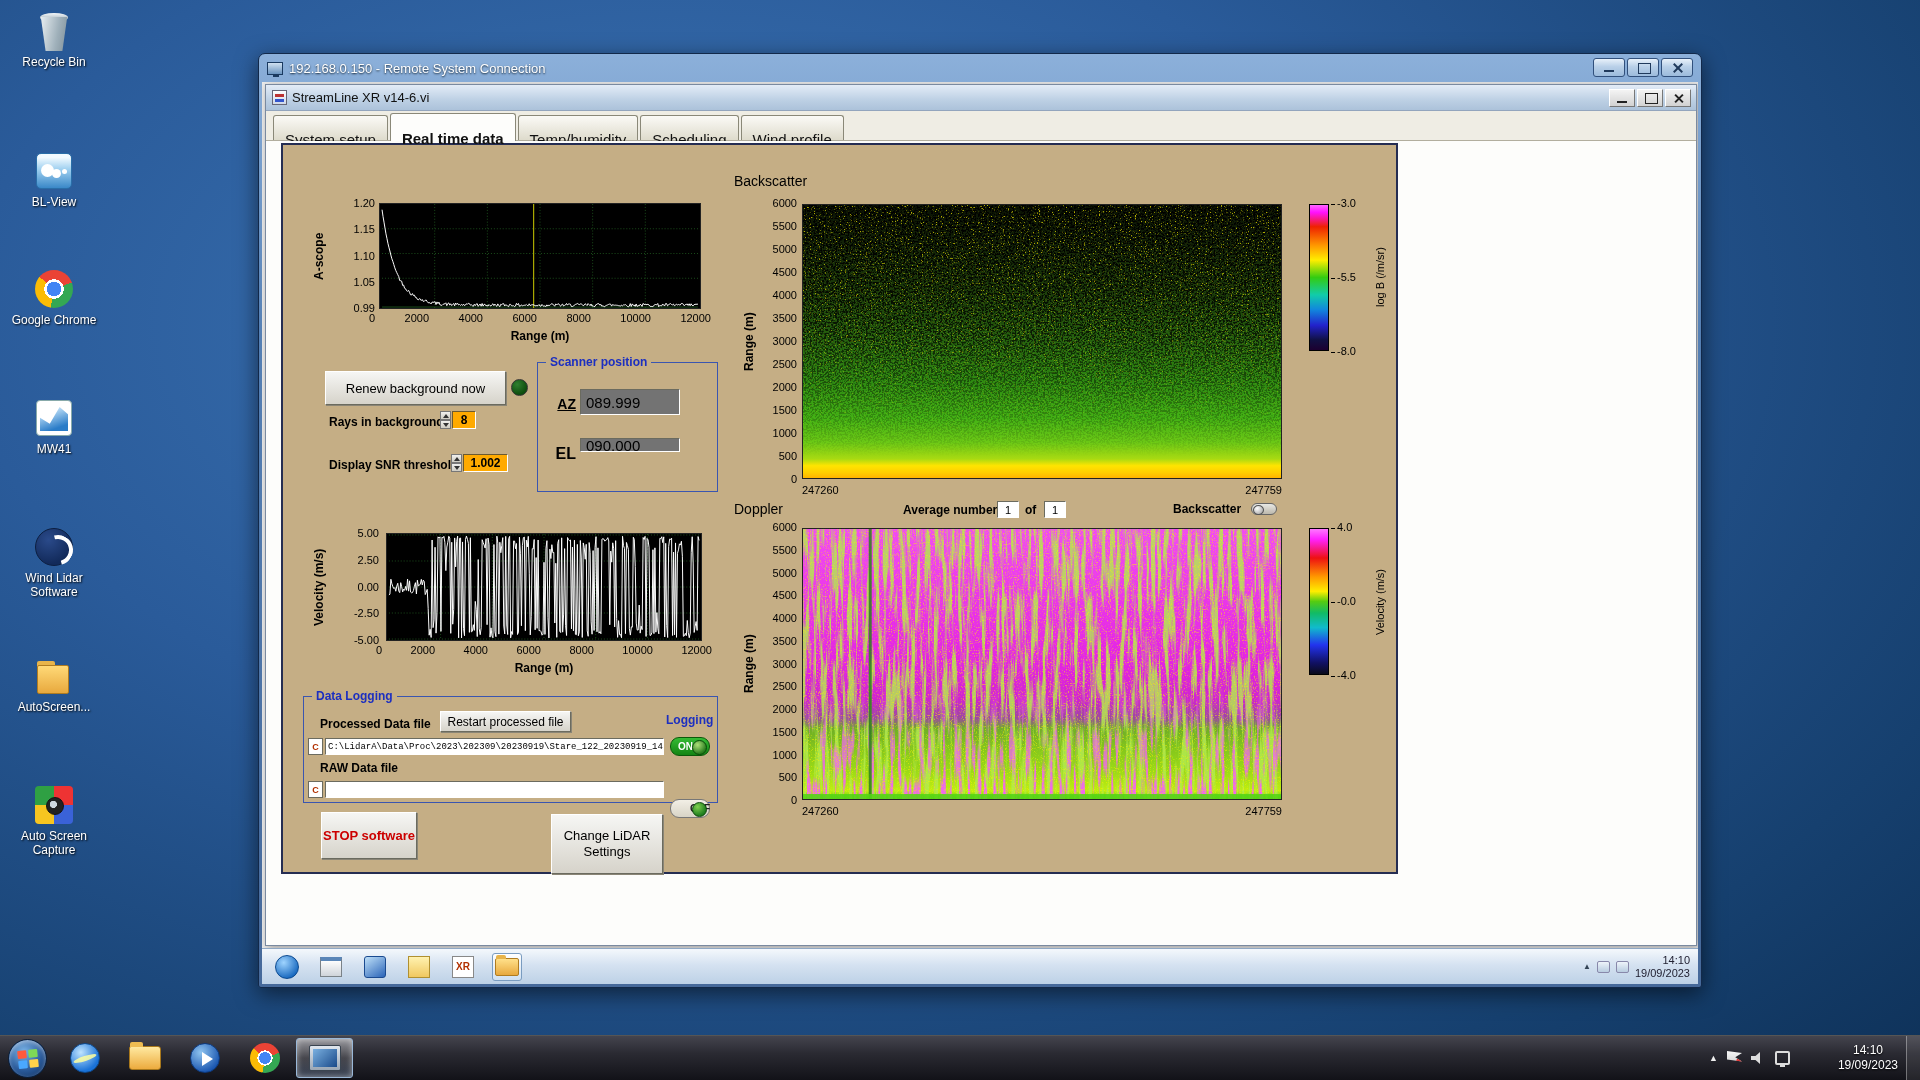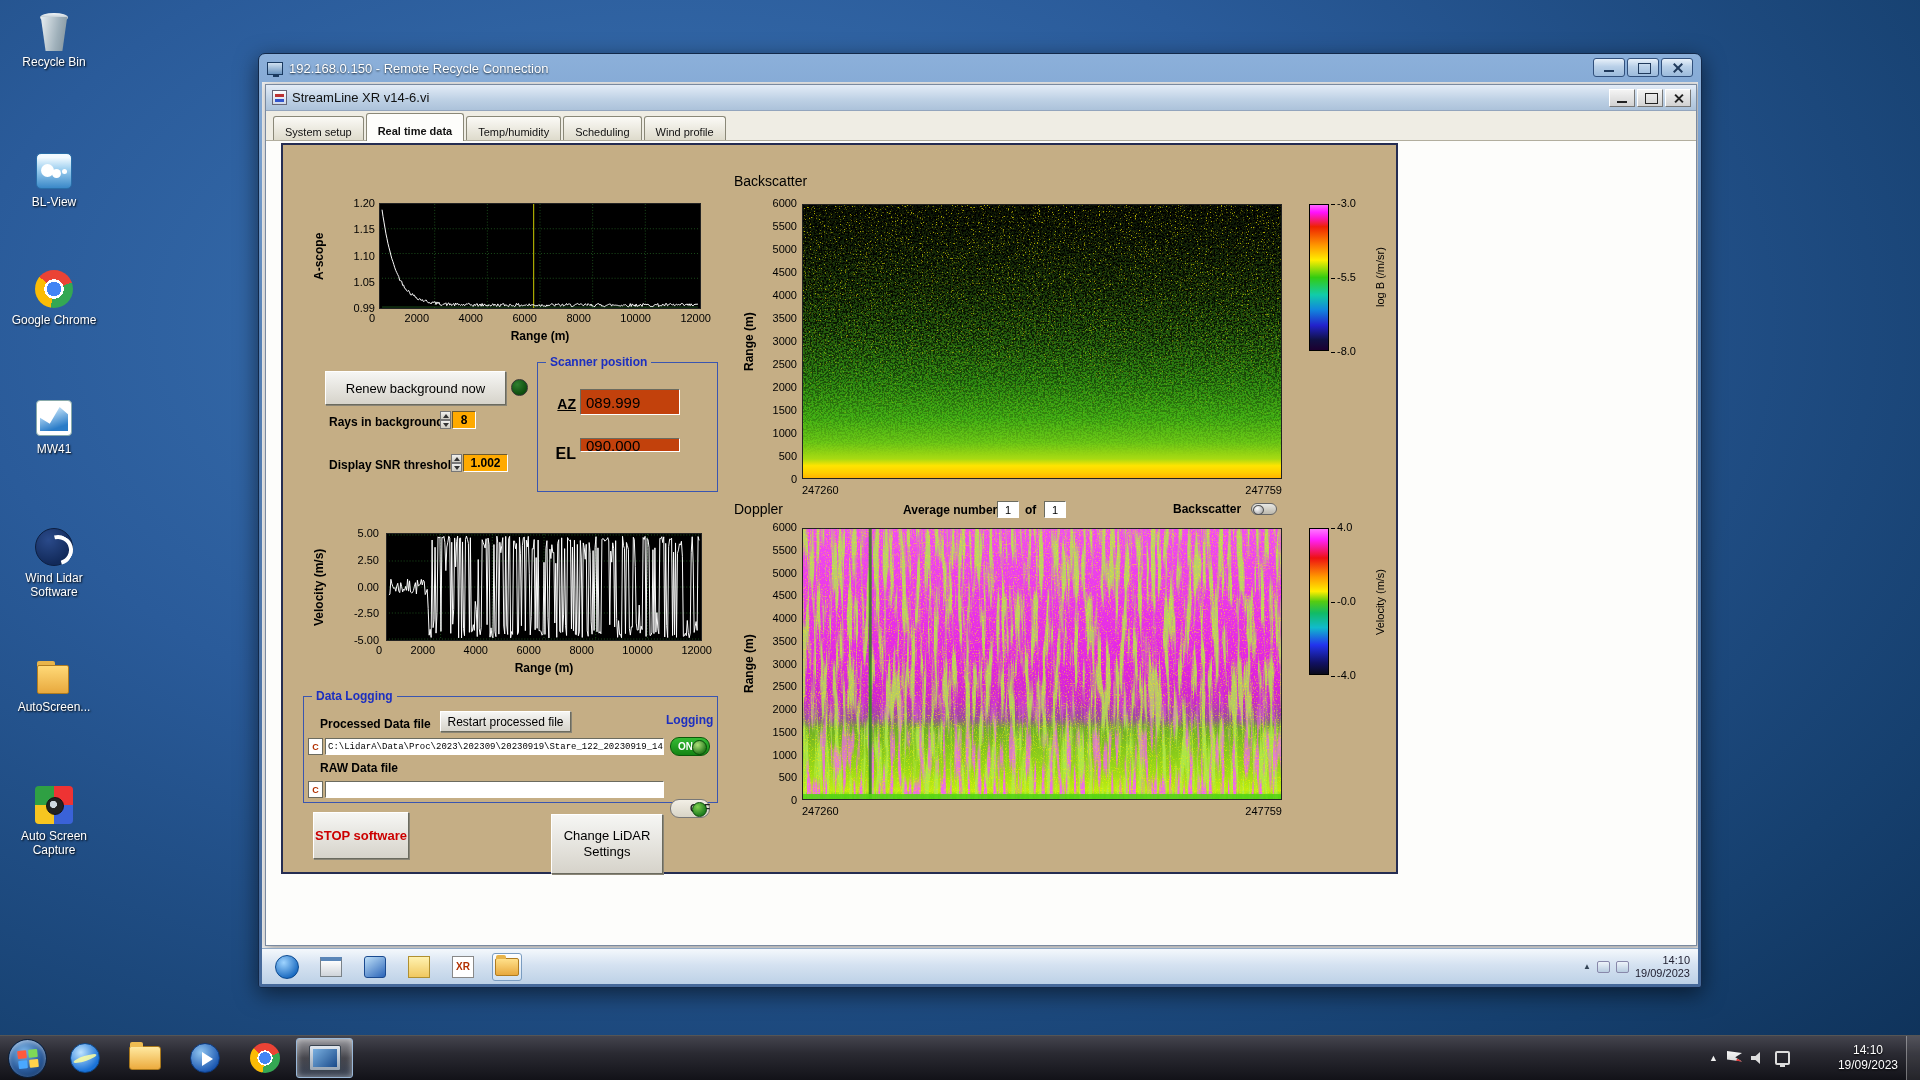--- a/index.html
+++ b/index.html
@@ -70,21 +70,21 @@
     border-color:#fff #777 #777 #fff; position:relative; cursor:pointer; }
   .classic-btn.glyph-min::after { left:7px; right:7px; bottom:3px; height:2px; background:#222; }
   .classic-btn.glyph-max::after { left:7px; top:3px; width:11px; height:9px; border:1px solid #222; }
   .classic-btn.glyph-close::before, .classic-btn.glyph-close::after { left:12px; top:3px; height:11px; background:#222; }
   .appicon { width:15px; height:15px; background:linear-gradient(#fefefe,#cfd8e8); border:1px solid #667; position:relative; }
   .appicon::after { content:""; position:absolute; left:2px; top:3px; right:2px; height:3px; background:#b33; }
   .appicon::before { content:""; position:absolute; left:2px; bottom:2px; right:2px; height:3px; background:#35c; }
 
   #tab-bar { position:absolute; left:0; top:26px; right:0; height:30px; background:#efede4; border-bottom:1px solid #b2ae9e;
     display:flex; align-items:flex-end; padding-left:7px; }
-  .tab { height:24px; line-height:23px; padding:4px 11px; font-size:11px; color:#111; margin-right:2px;
+  .tab { height:24px; line-height:23px; padding:12px 11px; font-size:15px; color:#111; margin-right:2px;
     border:1px solid #8a8878; border-bottom:none; border-radius:3px 3px 0 0;
     background:linear-gradient(#fbfaf6,#dedbcc); cursor:pointer; }
   .tab.active { height:28px; line-height:26px; background:#fdfdfb; font-weight:bold; margin-bottom:-1px; z-index:2; }
 
   .app-client { position:absolute; left:0; top:56px; right:0; bottom:0; background:#fdfdfb; }
 
   
   .panel { position:absolute; left:15px; top:2px; width:1117px; height:731px; background:#c5ae85;
     border:2px solid #252d52; }
   .panel * { font-size:12px; color:#000; }
@@ -100,21 +100,21 @@
   .plot-frame { background:#000; border:1px solid #222; }
   .heading { font-size:14px; font-weight:normal; }
 
   .lv-button { background:linear-gradient(#f6f6f4,#d6d3ca); border:1px solid; border-color:#fff #6b6b5f #6b6b5f #fff;
     box-shadow:1px 1px 0 #8a8576; font-size:13px; display:flex; align-items:center; justify-content:center;
     text-align:center; cursor:pointer; }
   .led { border-radius:50%; background:radial-gradient(circle at 35% 30%, #2f7f2f, #0d4d0d 70%); border:1px solid #333; }
   .bold-label { font-weight:bold; }
   .num-box { background:#ffaa00; border:1px solid; border-color:#6b5a30 #fff #fff #6b5a30; font-weight:bold;
     display:flex; align-items:center; justify-content:center; font-size:12px; }
-  .white-box { background:#c2410c; border:1px solid; border-color:#6b6b5f #fff #fff #6b6b5f; display:flex; align-items:center;
+  .white-box { background:#737373; border:1px solid; border-color:#6b6b5f #fff #fff #6b6b5f; display:flex; align-items:center;
     padding-left:5px; font-size:15px; }
   .small-white-box { background:#fff; border:1px solid; border-color:#6b6b5f #fff #fff #6b6b5f; display:flex;
     align-items:center; justify-content:center; font-size:11px; }
   .spinner { width:11px; display:flex; flex-direction:column; }
   .spinner span { flex:1; background:linear-gradient(#f0f0ee,#cfccc2); border:1px solid #777; position:relative; }
   .spinner span::after { content:""; position:absolute; left:2px; border-left:3px solid transparent; border-right:3px solid transparent; }
   .spinner .up::after { top:2px; border-bottom:4px solid #333; }
   .spinner .dn::after { top:2px; border-top:4px solid #333; }
   .group-box { border:1px solid #3a55b0; }
   .group-title { position:absolute; top:-8px; left:8px; background:#c5ae85; padding:0 4px; color:#1c2fc0; font-weight:bold; font-size:12px; }
@@ -131,21 +131,21 @@
   .mini-toggle { width:26px; height:12px; border-radius:6px; background:linear-gradient(#e8e8e4,#bcb8ac); border:1px solid #666;
     position:relative; cursor:pointer; }
   .mini-toggle::after { content:""; position:absolute; left:1px; top:1px; width:9px; height:8px; border-radius:50%;
     background:radial-gradient(circle at 35% 30%, #fff, #999); border:1px solid #555; }
 
   .path-icon { background:#fff; border:1px solid #6b6b5f; font-size:9px; font-weight:bold; color:#b23000;
     display:flex; align-items:center; justify-content:center; }
   .path-field { background:#fff; border:1px solid; border-color:#6b6b5f #fff #fff #6b6b5f; font-size:9px;
     font-family:"Liberation Mono", monospace; white-space:nowrap; overflow:hidden; display:flex; align-items:center; padding-left:2px; }
 
-  .stop-btn { color:#cc0000; font-weight:bold; line-height:16px; }
+  .stop-btn { color:#cc0000; font-weight:bold; line-height:16px;margin-left:8px; }
   .settings-btn { line-height:16px; }
 
   
   .remote-taskbar { position:absolute; left:0; right:0; bottom:0; height:36px;
     background:linear-gradient(#f4f8fc, #d5e2f1 45%, #bdd1e6); border-top:1px solid #8fa8c4; display:flex; align-items:center; }
   .rt-icons { display:flex; gap:14px; padding-left:10px; align-items:center; }
   .rt-icon { width:30px; height:28px; position:relative; cursor:pointer; display:flex; align-items:center; justify-content:center; }
   .rt-icon.active { background:linear-gradient(#ffffff,#cfe0f2); border:1px solid #7a9cc0; border-radius:3px; }
   .mini-circle-blue { width:24px; height:24px; border-radius:50%;
     background:radial-gradient(circle at 35% 30%, #9fd4ff, #1a6ac0 75%); border:1px solid #0c4a90; }
@@ -233,21 +233,21 @@
     </div>
     <div class="desk-icon" style="top: 774px;">
       <div class="di-art di-auto-screen-capture"></div>
       <div class="di-label">Auto Screen Capture</div>
     </div>
   </div>
 
 <div id="rdp-window">
   <div class="rdp-titlebar">
     <span class="rdp-pcicon"></span>
-    <span class="rdp-title">192.168.0.150 - Remote Recycle Connection</span>
+    <span class="rdp-title">192.168.0.150 - Remote System Connection</span>
     <div class="rdp-buttons">
       <div class="aero-btn glyph-min"></div>
       <div class="aero-btn glyph-max"></div>
       <div class="aero-btn glyph-close"></div>
     </div>
   </div>
 
   <div class="remote-desktop">
 
     <div class="app-window">

